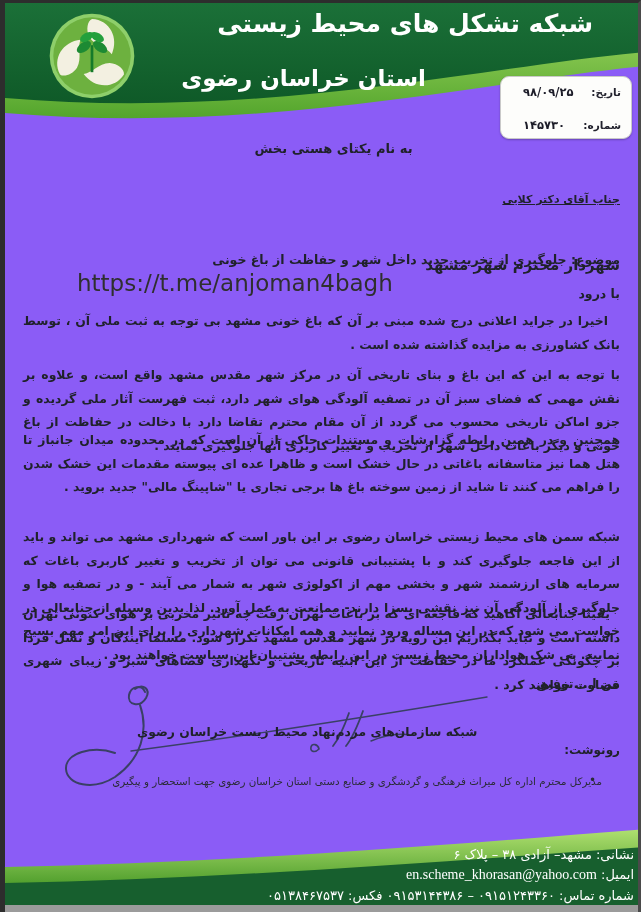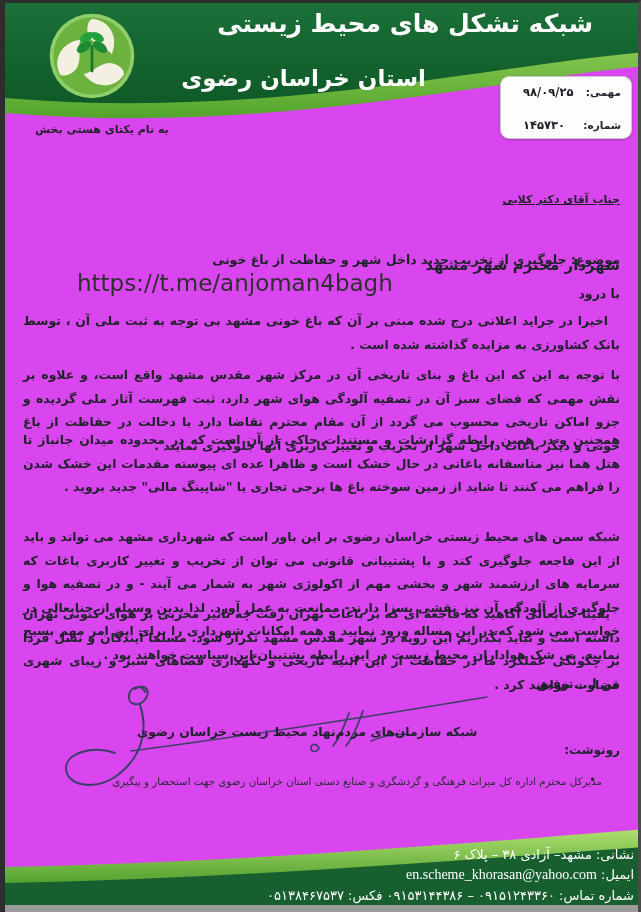--- a/index.html
+++ b/index.html
@@ -3,21 +3,21 @@
 <meta charset="utf-8">
 <style>
   * { margin:0; padding:0; box-sizing:border-box; }
   body {
     background:#6a6a6a;
     font-family:"DejaVu Sans", sans-serif;
     width:641px; height:912px; overflow:hidden;
   }
   .page {
     position:relative; width:641px; height:912px;
-    background:#d946ef;
+    background:#8b5cf6;
     border-left:5px solid #2d2d2d;
     border-top:3px solid #2d2d2d;
     border-right:3px solid #4a4a4a;
     overflow:hidden;
   }
   
   .header { position:absolute; top:0; left:0; width:100%; height:135px; }
   .header svg.wave { position:absolute; top:0; left:0; }
   .logo { position:absolute; top:8px; left:42px; width:90px; height:90px; }
   .header-titles {
@@ -31,21 +31,21 @@
     background:#fdfdfb; border:1px solid #c9c9c9; border-radius:9px;
     direction:rtl; padding:8px 10px 6px 8px;
     display:flex; flex-direction:column; justify-content:space-between;
     box-shadow:0 1px 2px rgba(0,0,0,.25);
   }
   .ref-row { display:flex; justify-content:space-between; align-items:center; }
   .ref-label { font-size:10.5px; font-weight:bold; color:#23232e; }
   .ref-value { font-size:11.5px; font-weight:bold; color:#1c1c28; padding-left:14px; }
   
   .blk { position:absolute; left:18px; right:18px; direction:rtl; color:#20222b; }
-  .bismillah { top:120px; text-align:left; font-weight:bold; font-size:11px; transform:translateX(12px); }
+  .bismillah { top:138px; text-align:center; font-weight:bold; font-size:13px; transform:translateX(12px); }
   .recipient-name  { top:190px; font-weight:bold; font-size:11px;text-decoration:underline; }
   .recipient-title { top:224px; font-weight:bold; font-size:15px;margin-top:29px; }
   .subject { top:249px; font-weight:bold; font-size:12.5px; }
   .greeting { top:283px; font-weight:bold; font-size:12.5px; }
   .url-overlay {
     position:absolute; top:267px; left:72px; direction:ltr;
     font-size:23px; color:#2f2f2f; font-family:"DejaVu Sans", sans-serif;
   }
   .para {
     font-size:12.4px; font-weight:bold; line-height:23.5px;
@@ -114,21 +114,21 @@
       </g>
     </svg>
 
     <div class="header-titles">
       <div class="title-1">شبکه تشکل های محیط زیستی</div>
       <div class="title-2">استان خراسان رضوی</div>
     </div>
 
     <div class="ref-box">
       <div class="ref-row">
-        <span class="ref-label">مهمی:</span>
+        <span class="ref-label">تاریخ:</span>
         <span class="ref-value">۹۸/۰۹/۲۵</span>
       </div>
       <div class="ref-row">
         <span class="ref-label">شماره:</span>
         <span class="ref-value">۱۴۵۷۳۰</span>
       </div>
     </div>
   </div>
 
   <div class="blk bismillah">به نام یکتای هستی بخش</div>

